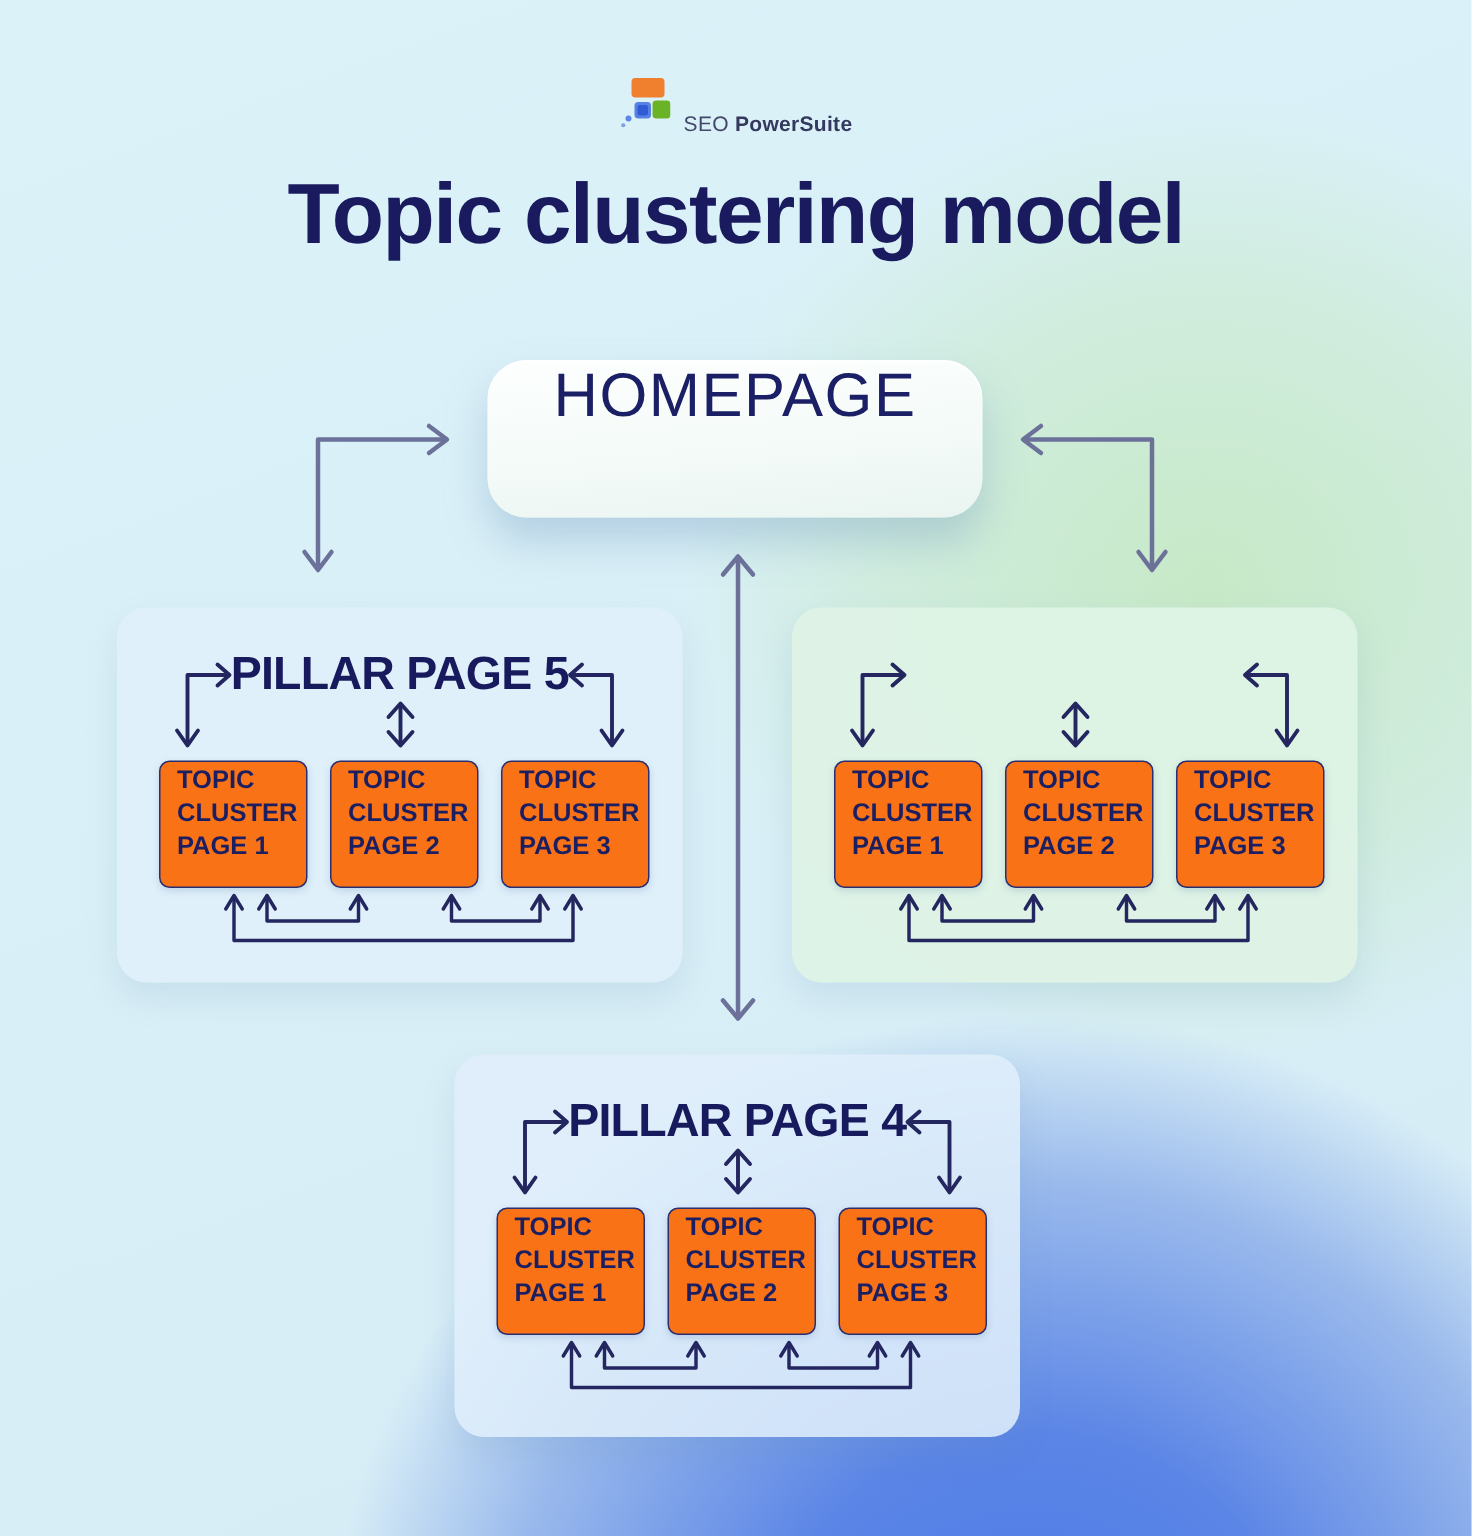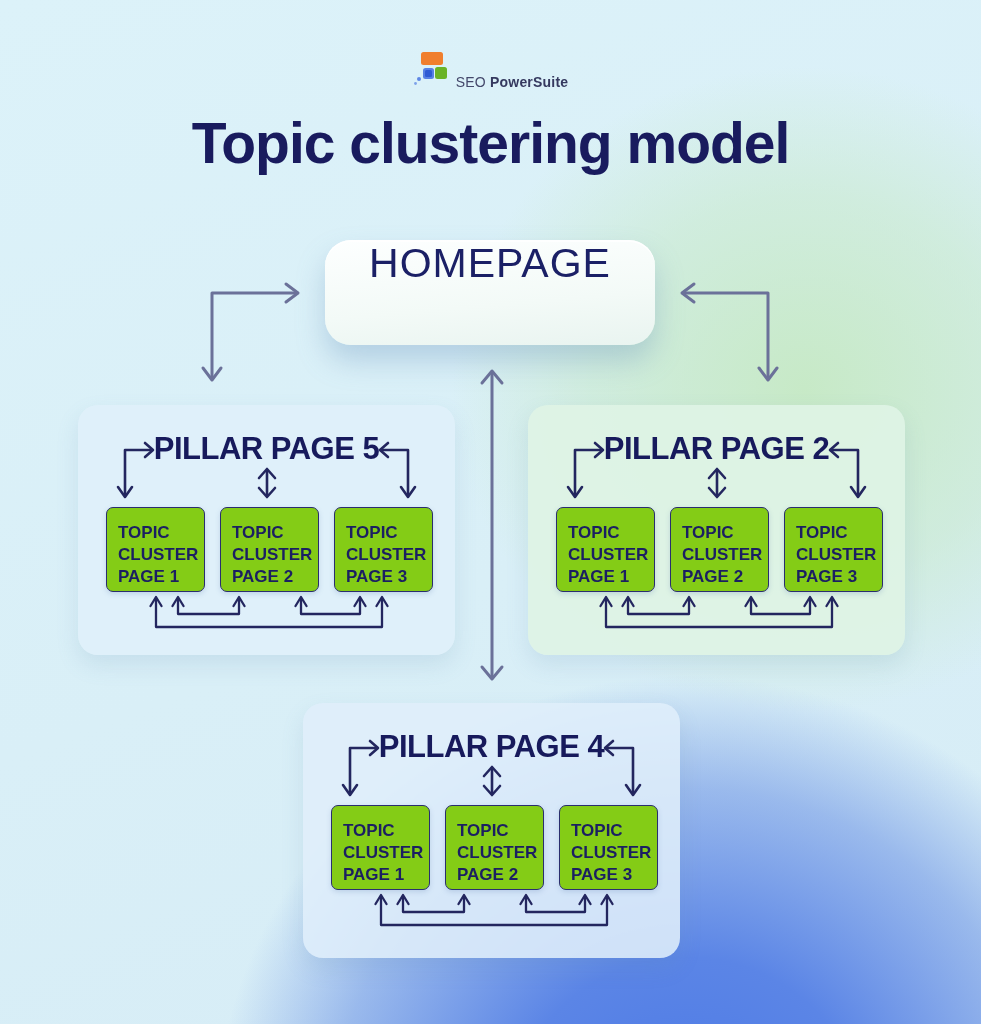--- a/index.html
+++ b/index.html
@@ -42,23 +42,23 @@
 
   .pillar-title {
     position:absolute; top:26px; left:0; right:0; text-align:center;
     font-size:31px; font-weight:800; letter-spacing:-0.5px; color:#171a5c;
   }
   .arr-left  { position:absolute; left:36px; top:32px; }
   .arr-right { position:absolute; right:36px; top:32px; }
   .arr-mid   { position:absolute; left:50%; transform:translateX(-50%); top:56px; }
   .boxes-row { position:absolute; left:28px; top:102px; display:flex; gap:15px; }
   .tbox {
-    width:99px; height:85px; background:#84cc16;
+    width:99px; height:85px; background:#f97316;
     border:1.6px solid #2a2e6e; border-radius:7px;
-    padding:14px 6px 6px 11px;
+    padding:1px 6px 6px 11px;
     font-size:17px; font-weight:bold; line-height:1.28; color:#1b1f62;
     box-shadow:0 2px 5px rgba(100,130,180,0.25);
   }
   .cluster-links { position:absolute; left:0; top:190px; }
 
   svg { display:block; }
 </style>
 </head>
 <body>
 
@@ -139,21 +139,20 @@
     <path d="M223 3 V19 H282 V3"></path>
       <path d="M217.5 11 L223 2 L228.5 11"></path>
       <path d="M276.5 11 L282 2 L287.5 11"></path>
     <path d="M78 3 V32 H304 V3"></path>
       <path d="M72.5 11 L78 2 L83.5 11"></path>
       <path d="M298.5 11 L304 2 L309.5 11"></path>
   </svg>
 </div>
 
 <div class="abs panel panel-2">
-  <div class="pillar-title">PILLAR PAGE 2</div>
   <svg class="arr-left" width="42" height="66" viewBox="0 0 42 66" fill="none" stroke="#23265f" stroke-width="2.6" stroke-linecap="round" stroke-linejoin="round">
     <path d="M38 13 H11 V58"></path>
       <path d="M31 6 L39 13 L31 20"></path>
       <path d="M4 50 L11 60 L18 50"></path>
   </svg>
   <svg class="arr-right" width="42" height="66" viewBox="0 0 42 66" fill="none" stroke="#23265f" stroke-width="2.6" stroke-linecap="round" stroke-linejoin="round">
     <path d="M4 13 H31 V58"></path>
       <path d="M11 6 L3 13 L11 20"></path>
       <path d="M24 50 L31 60 L38 50"></path>
   </svg>

